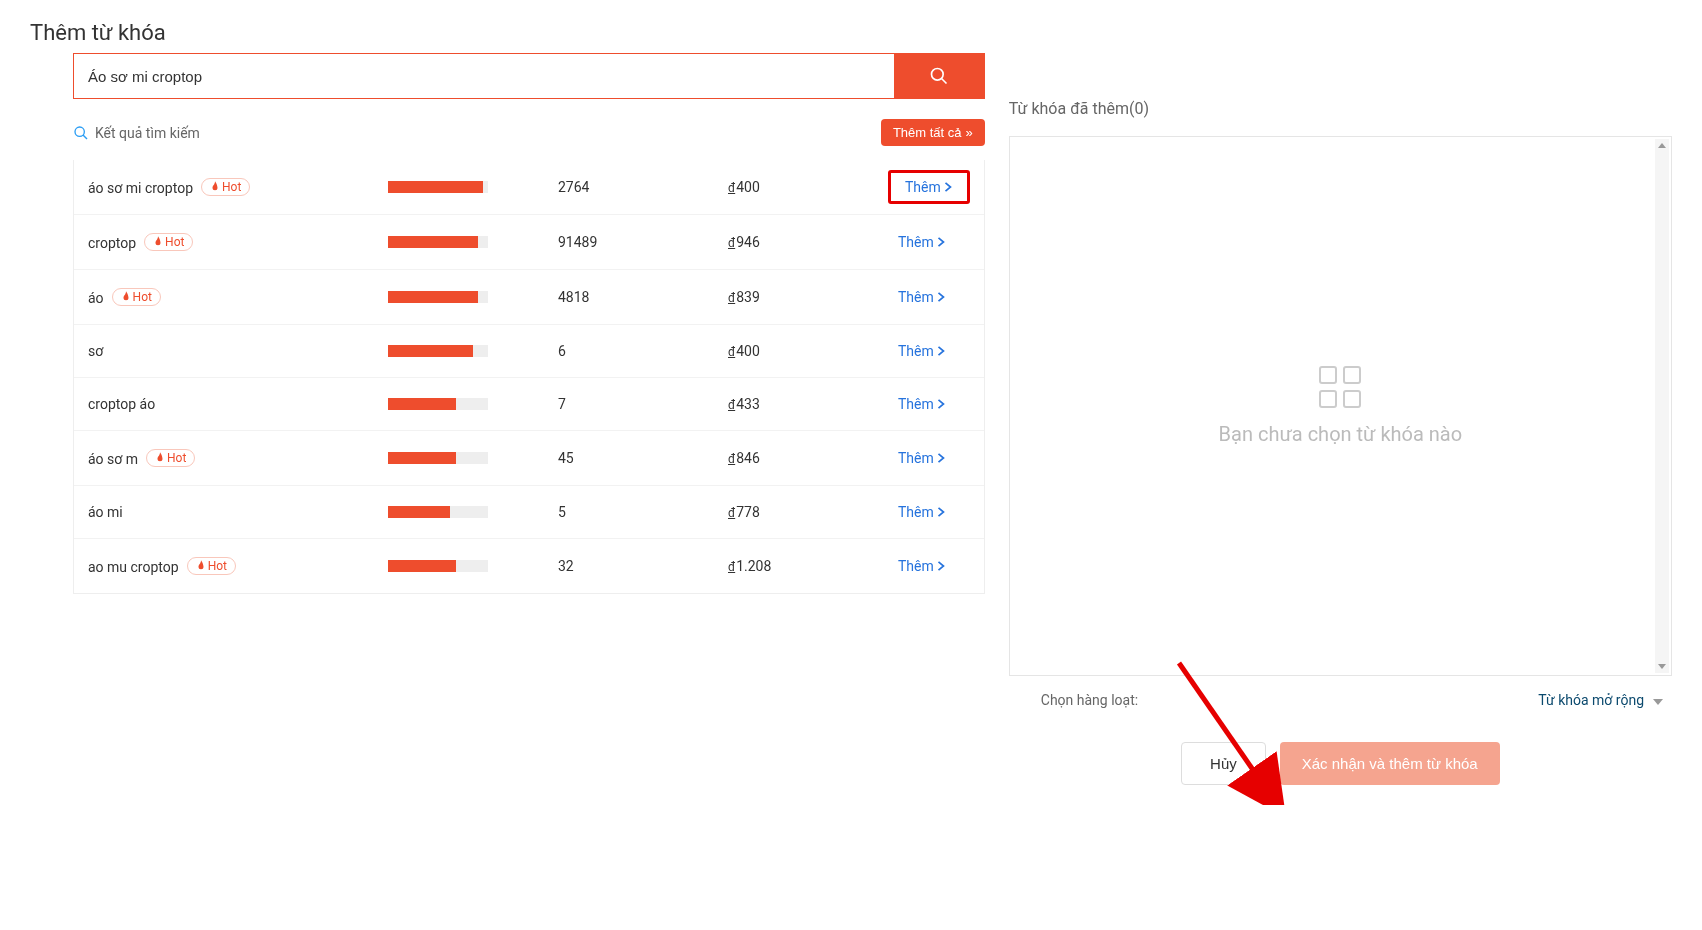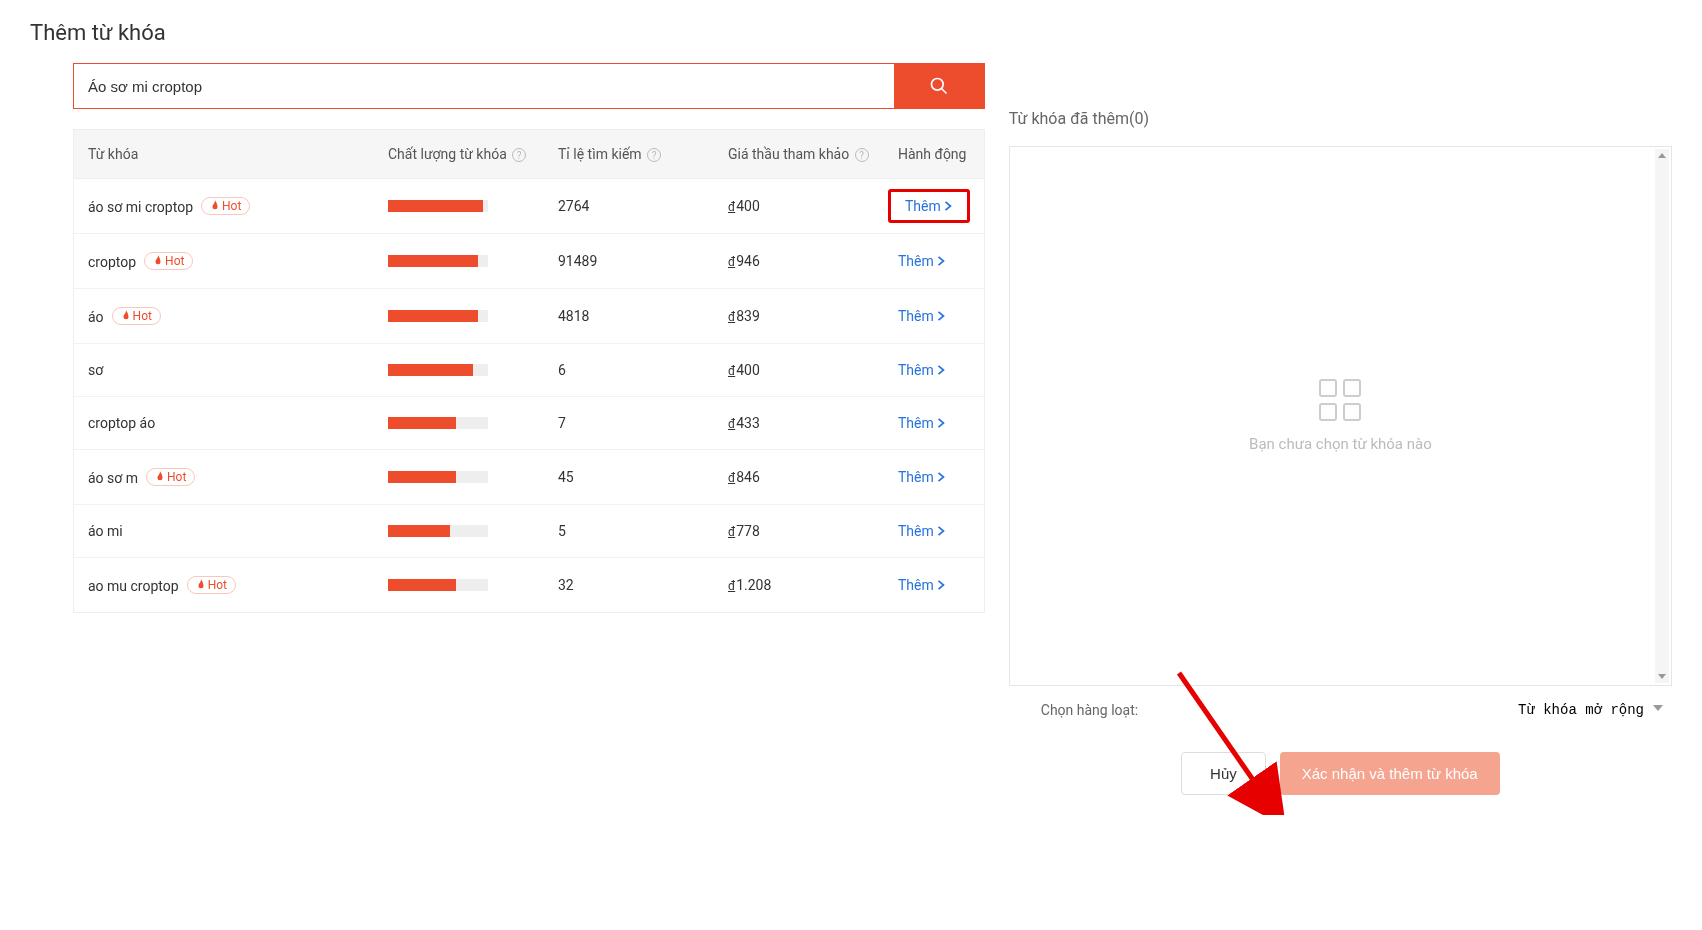--- a/index.html
+++ b/index.html
@@ -11,21 +11,21 @@
     padding: 20px 30px;
   }
   .container { display: flex; gap: 24px; }
   .left-col { flex: 0 0 940px; padding-left: 43px; }
   .right-col { flex: 1; min-width: 420px; }
 
   .page-title {
     font-size: 22px;
     font-weight: 400;
     color: #333;
-    margin-bottom: 18px;
+    margin-bottom: 8px;
   }
 
   .search-bar {
     display: flex;
     border: 1px solid #ee4d2d;
     height: 46px;
     margin-bottom: 20px;
   }
   .search-input {
     flex: 1;
@@ -198,38 +198,37 @@
     display: inline-grid;
     grid-template-columns: 18px 18px;
     grid-template-rows: 18px 18px;
     gap: 6px;
     margin-bottom: 14px;
   }
   .empty-state .grid-icon span {
     border: 2px solid #ccc;
     border-radius: 3px;
   }
-  .empty-state .msg { font-size: 15px; }
+  .empty-state .msg { font-size: 20px; }
 
   .batch-row {
     display: flex;
     justify-content: space-between;
     align-items: center;
     padding: 16px 8px;
     color: #666;
     font-size: 14px;
     margin-left: 24px;
   }
   .batch-select {
     display: flex;
-    align-items: flex-start;
+    align-items: flex-end;
     gap: 8px;
-    color: #000000;
-    cursor: pointer;
-    font-family: Liberation Mono, monospace;
+    color: #0c4a6e;
+    cursor: pointer;
   }
   .batch-select svg { width: 12px; height:12px; fill:#999;}
 
   .footer-btns {
     display: flex;
     justify-content: center;
     gap: 14px;
     margin-top: 18px;
   }
   .btn-cancel {
@@ -267,38 +266,35 @@
     <div class="search-bar">
       <input class="search-input" value="Áo sơ mi croptop" style="">
       <button class="search-btn">
         <svg viewBox="0 0 24 24">
             <circle cx="10" cy="10" r="7"></circle>
             <line x1="15" y1="15" x2="21" y2="21"></line>
           </svg>
       </button>
     </div>
 
+    <div class="results-head">
+      <div class="results-label">
+        <svg viewBox="0 0 24 24">
+            <circle cx="10" cy="10" r="7"></circle>
+            <line x1="15" y1="15" x2="21" y2="21"></line>
+          </svg>
+        <span>Kết quả tìm kiếm</span>
+      </div>
+      <button class="add-all-btn">
+        <span>Thêm tất cả</span>
+        <span>»</span>
+      </button>
+    </div>
 
     <div class="table">
-      <div class="table-header">
-        <div class="col-keyword">Từ khóa</div>
-        <div class="col-quality">
-          <span>Chất lượng từ khóa</span>
-          <span class="help-icon">?</span>
-        </div>
-        <div class="col-rate">
-          <span>Tỉ lệ tìm kiếm</span>
-          <span class="help-icon">?</span>
-        </div>
-        <div class="col-bid">
-          <span>Giá thầu tham khảo</span>
-          <span class="help-icon">?</span>
-        </div>
-        <div class="col-action">Hành động</div>
-      </div>
       <div id="table-body">
           <div class="table-row">
             <div class="col-keyword"><span>áo sơ mi croptop</span><span class="hot-badge">
                 <svg viewBox="0 0 12 14">
                   <path d="M6 0 C6 0 9 4 9 8 A3 3 0 0 1 3 8 C3 5 6 4 6 0 Z"></path>
                 </svg>
                 <span>Hot</span>
               </span></div>
             <div class="col-quality">
               <div class="quality-bar">

